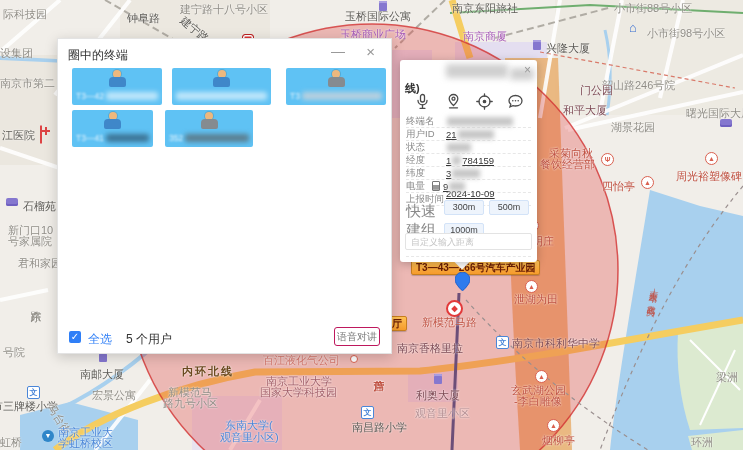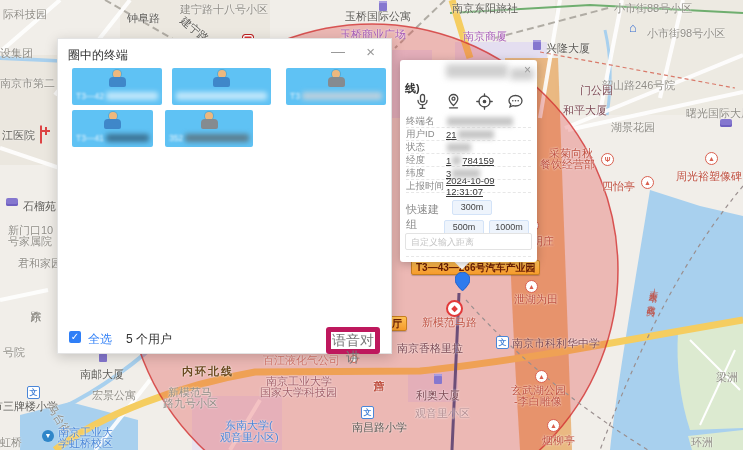--- a/index.html
+++ b/index.html
@@ -58,22 +58,22 @@
   .avatar .torso{width:17px;height:10px;border-radius:4px 4px 2px 2px;margin:-1px auto 0;}
   .torso.blue{background:#3f87c9}.torso.gray{background:#858b90}
   .cname{display:flex;align-items:center;gap:2px;height:11px;padding:0 4px;}
   .cfrag{font-size:8.5px;color:#eaf5fd;filter:blur(1px);white-space:nowrap;}
   .cblur{height:8px;border-radius:2px;filter:blur(2.5px);flex:1;}
   #dlg-footer{position:absolute;left:0;bottom:0;width:100%;height:26px;}
   #chk{position:absolute;left:11px;top:4px;width:12px;height:12px;background:#2f7ff7;
        border-radius:2px;color:#fff;font-size:10px;line-height:12px;text-align:center;}
   #sel-all{position:absolute;left:30px;top:4px;color:#2f7ff7;}
   #ucount{position:absolute;left:68px;top:4px;color:#333;}
-  #talk-btn{position:absolute;right:11px;top:0px;width:44px;height:17px;border:5px solid #be185d;
-            border-radius:3px;color:#777;font-size:14px;line-height:17px;text-align:center;background:#fff;cursor:pointer;}
+  #talk-btn{position:absolute;right:11px;top:0px;width:44px;height:17px;border:1px solid #be185d;
+            border-radius:3px;color:#777;font-size:10px;line-height:17px;text-align:center;background:#fff;cursor:pointer;}
 
   
   #popup{position:absolute;left:400px;top:60px;width:137px;height:202px;background:#fff;
          border-radius:3px;box-shadow:0 2px 10px rgba(0,0,0,.25);z-index:11;}
   #pp-tail{position:absolute;left:456px;top:255px;width:12px;height:12px;background:#fff;
            transform:rotate(45deg);z-index:10;}
   #pp-close{position:absolute;right:6px;top:3px;color:#999;font-size:12px;cursor:pointer;}
   .blurbox{position:absolute;background:#cfcfcf;filter:blur(3px);border-radius:2px;}
   #pp-line2{position:absolute;left:5px;top:21px;font-size:11px;font-weight:bold;color:#333;}
   #pp-icons{position:absolute;left:14px;top:33px;width:110px;display:flex;justify-content:space-between;}
@@ -81,21 +81,21 @@
   #pp-fields{position:absolute;left:6px;top:55px;width:125px;}
   .prow{display:flex;align-items:center;height:12px;border-bottom:1px dashed #e7e7e7;
         font-size:9.5px;padding:0;}
   .flabel{width:40px;color:#8a8a8a;flex:none;}
   .fval{color:#333;text-decoration:underline;}
   .vblur{display:inline-block;height:9px;background:#c6c6c6;filter:blur(2.5px);
          border-radius:1px;margin:0 1px;vertical-align:-1px;}
   .batt{display:inline-block;width:6px;height:8px;border:1px solid #777;border-radius:1px;
         margin:0 3px 0 -14px;vertical-align:-1px;background:linear-gradient(#999,#999) 0 100%/100% 60% no-repeat;}
   #pp-group{position:absolute;left:6px;top:140px;width:127px;display:flex;}
-  #grp-label{width:40px;color:#8a8a8a;font-size:11px;padding-top:2px;flex:none;}
+  #grp-label{width:40px;color:#8a8a8a;font-size:15px;padding-top:2px;flex:none;}
   #grp-btns{display:flex;flex-wrap:wrap;gap:5px;width:90px;margin-left:-2px;}
   .gbtn{width:38px;height:13px;background:#eef4fc;border:1px solid #d3e3f8;border-radius:2px;
         font-size:9px;color:#444;text-align:center;line-height:13px;cursor:pointer;}
   .gbtn:last-child{margin-left:-40px;margin-top:0;}
   #pp-input{position:absolute;left:5px;top:173px;width:115px;height:15px;border:1px solid #e3e3e3;
             border-radius:2px;font-size:9px;color:#333;padding:0 5px;outline:none;}
   #pp-input::placeholder{color:#c4c4c4;}
   #pp-dash{position:absolute;left:6px;top:196px;width:125px;border-bottom:1px dashed #e7e7e7;}
 </style>
 </head>
@@ -352,29 +352,34 @@
         </div>
         <div class="prow">
           <span class="flabel">经度</span>
           <span class="fval">1<span class="vblur" style="width: 9px;"></span>784159</span>
         </div>
         <div class="prow">
           <span class="flabel">纬度</span>
           <span class="fval">3<span class="vblur" style="width: 28px;"></span></span>
         </div>
         <div class="prow">
+          <span class="flabel">电量</span>
+          <span class="batt"></span>
+          <span class="fval">9<span class="vblur" style="width: 16px;"></span></span>
+        </div>
+        <div class="prow">
           <span class="flabel">上报时间</span>
           <span class="fval">2024-10-09 12:31:07</span>
         </div>
       </div>
 
     <div id="pp-group">
       <div id="grp-label">快速建组</div>
       <div id="grp-btns">
-          <div class="gbtn" style="margin-left: 8px;">300m</div>
+          <div class="gbtn" style="margin-left: 0px;">300m</div>
           <div class="gbtn" style="margin-left: 0px;">500m</div>
           <div class="gbtn" style="margin-left: 0px;">1000m</div>
         </div>
     </div>
     <input id="pp-input" type="text" placeholder="自定义输入距离" style="">
     <div id="pp-dash"></div>
   </div>
 
 </div>
 

